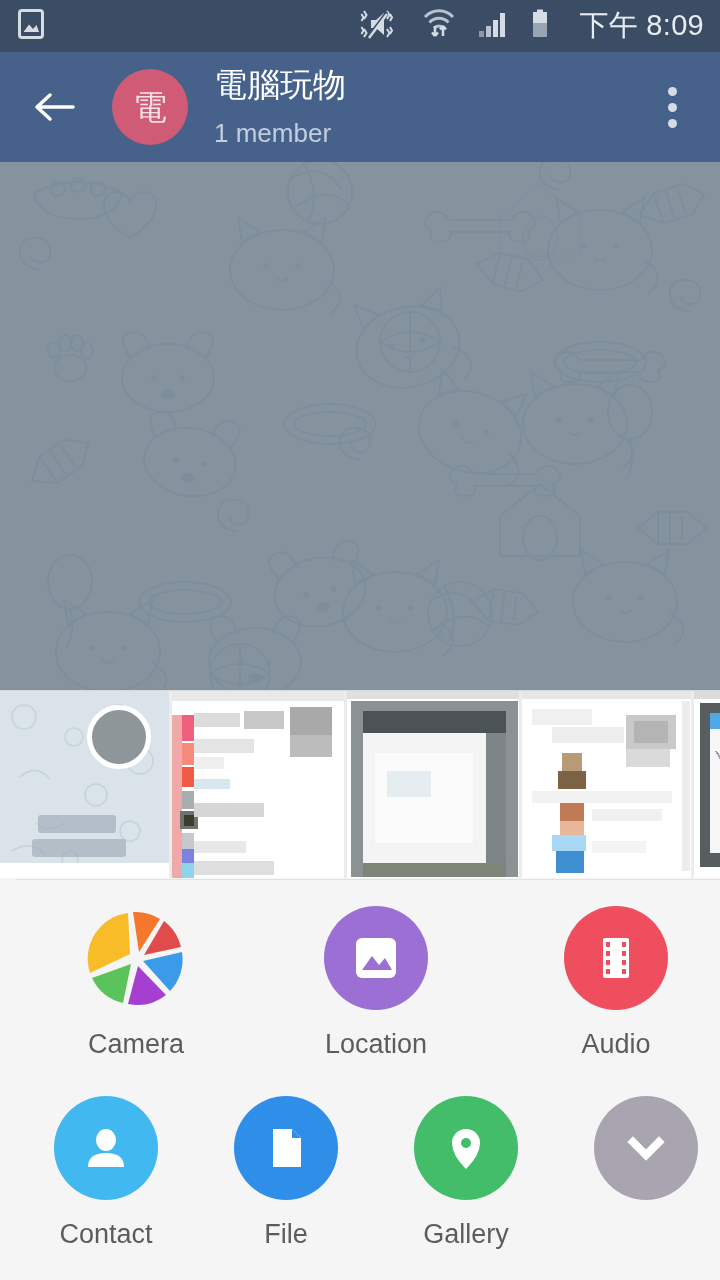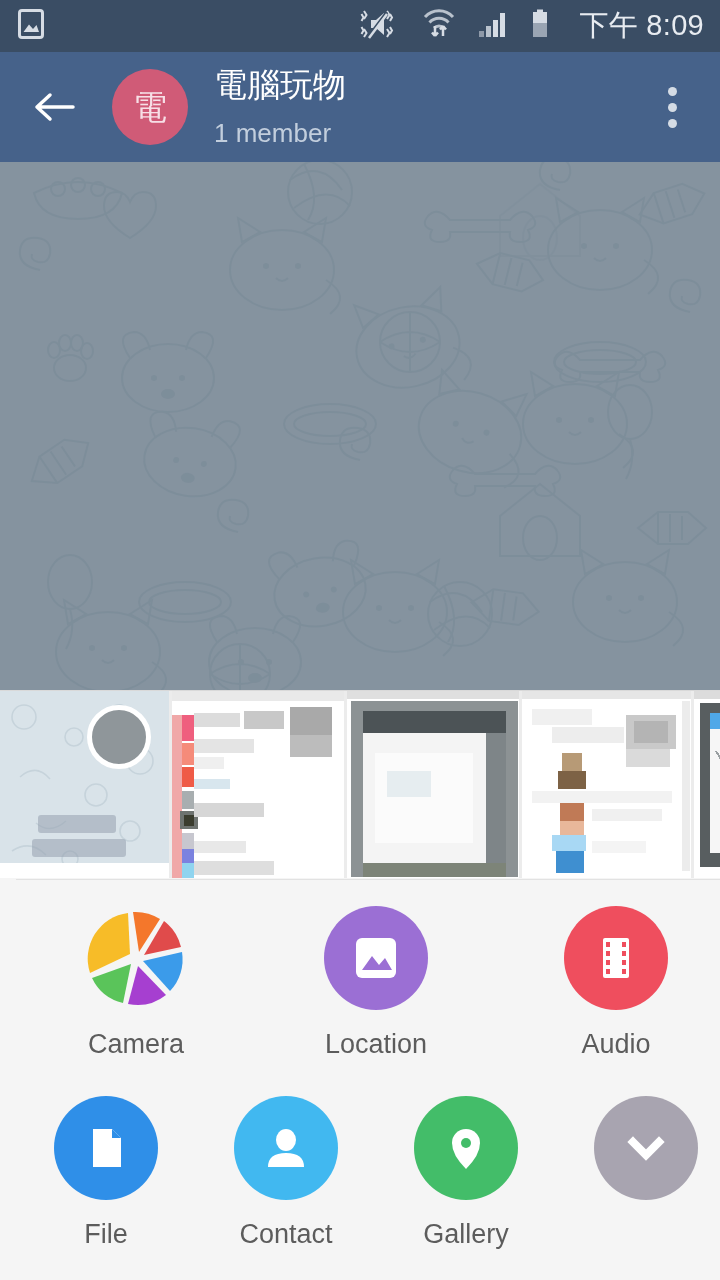--- a/index.html
+++ b/index.html
@@ -451,40 +451,40 @@
         </div>
         <div class="attach-label">Audio</div>
       </div>
 
 
     </div>
 
     <div class="attach-row row2">
 
       <div class="attach-cell">
+        <div class="attach-icon" style="background:#41b8f0;">
+          <svg width="54" height="54" viewBox="0 0 54 54">
+            <ellipse cx="27" cy="19" rx="10" ry="11" fill="#ffffff"></ellipse>
+            <path d="M9 46 q0 -14 18 -14 q18 0 18 14 Z" fill="#ffffff"></path>
+          </svg>
+        </div>
+        <div class="attach-label">Contact</div>
+      </div>
+
+      <div class="attach-cell">
         <div class="attach-icon" style="background:#2f8fe8;">
           <svg width="54" height="54" viewBox="0 0 54 54">
             <path d="M14 8 L33 8 L42 17 L42 46 L14 46 Z" fill="#ffffff"></path>
             <path d="M33 8 L33 17 L42 17 Z" fill="#2f8fe8"></path>
           </svg>
         </div>
         <div class="attach-label">File</div>
       </div>
 
       <div class="attach-cell">
-        <div class="attach-icon" style="background:#41b8f0;">
-          <svg width="54" height="54" viewBox="0 0 54 54">
-            <ellipse cx="27" cy="19" rx="10" ry="11" fill="#ffffff"></ellipse>
-            <path d="M9 46 q0 -14 18 -14 q18 0 18 14 Z" fill="#ffffff"></path>
-          </svg>
-        </div>
-        <div class="attach-label">Contact</div>
-      </div>
-
-      <div class="attach-cell">
         <div class="attach-icon" style="background:#43bd69;">
           <svg width="54" height="54" viewBox="0 0 54 54">
             <path d="M27 8 A14 14 0 0 1 41 22 q0 12 -14 26 q-14 -14 -14 -26 A14 14 0 0 1 27 8 Z" fill="#ffffff"></path>
             <circle cx="27" cy="22" r="5" fill="#43bd69"></circle>
           </svg>
         </div>
         <div class="attach-label">Gallery</div>
       </div>
 
       <div class="attach-cell">

